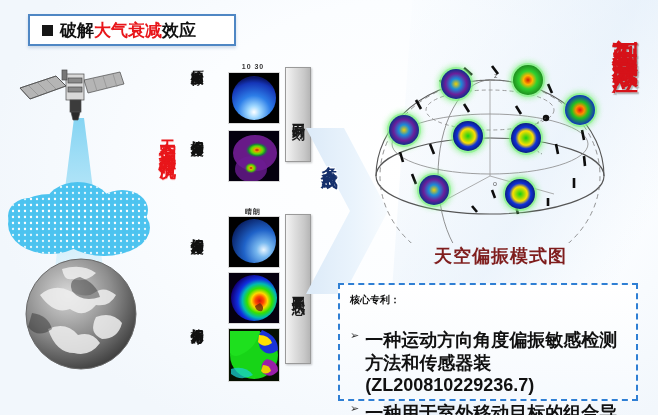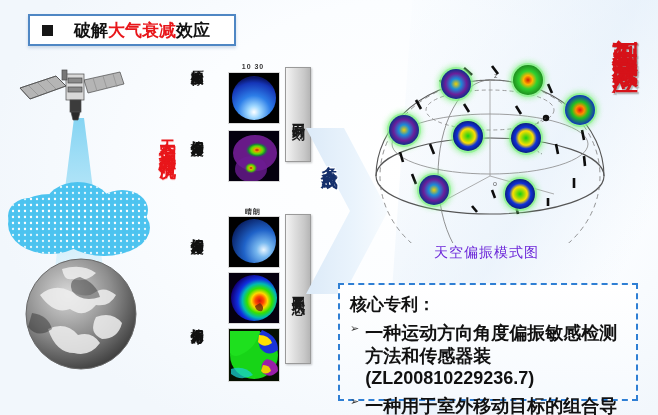--- a/index.html
+++ b/index.html
@@ -31,21 +31,21 @@
     background:#ffffff;
     border:2px solid #4f87c4;
     box-shadow:0 2px 3px rgba(80,120,170,.25);
     display:flex;align-items:center;
     box-sizing:border-box;
   }
   .title-bullet{
     width:11px;height:11px;background:#161616;margin-left:12px;flex:0 0 auto;
   }
   .title-text{
-    margin-left:21px;font-size:17px;font-weight:bold;color:#111;letter-spacing:0px;white-space:nowrap;font-family:Liberation Mono, monospace;
+    margin-left:7px;font-size:17px;font-weight:bold;color:#111;letter-spacing:0px;white-space:nowrap;font-family:Liberation Mono, monospace;
   }
   .title-text .hot{color:#e8161a;}
 
   
   .sat{position:absolute;left:18px;top:66px;width:112px;height:70px;}
   .cloud{position:absolute;left:4px;top:160px;width:152px;height:100px;}
   .earth{position:absolute;left:22px;top:255px;width:118px;height:118px;}
   .beam{position:absolute;left:52px;top:118px;width:54px;height:160px;}
 
   
@@ -109,40 +109,40 @@
     writing-mode:vertical-rl;text-orientation:upright;
     font-size:17px;font-weight:bold;color:#16306b;
     letter-spacing:2px;line-height:1.05;
     text-shadow:1px 1px 0 #ffffff, -1px -1px 0 #ffffff, 1px -1px 0 #fff, -1px 1px 0 #fff;
   }
 
   
   .dome{position:absolute;left:368px;top:48px;width:244px;height:195px;}
   .dome-cap{
     position:absolute;left:434px;top:244px;
-    font-size:14px;font-weight:normal;color:#6d28d9;letter-spacing:1px;
+    font-size:18px;font-weight:bold;color:#7f1d1d;letter-spacing:1px;
   }
 
   
   .v-red-big{
     position:absolute;left:612px;top:18px;
     writing-mode:vertical-rl;text-orientation:upright;
     font-size:26px;font-weight:bold;color:#d61219;
     letter-spacing:4px;line-height:1.02;
     text-shadow:1.5px 1.5px 1px rgba(150,150,150,.65);
   }
 
   
   .patent{
     position:absolute;left:338px;top:283px;width:300px;height:118px;
     border:2px dashed #2f7fd4;
     background:linear-gradient(180deg,#ffffff 0%,#f6fafe 100%);
     box-sizing:border-box;padding:8px 8px 4px 10px;
   }
-  .patent-title{font-size:17px;font-weight:bold;color:#111;margin-bottom:6px;}
+  .patent-title{font-size:10px;font-weight:bold;color:#111;margin-bottom:22px;}
   .patent-item{
     display:flex;align-items:flex-start;margin-bottom:5px;
   }
   .chev{color:#333;font-size:11px;font-weight:bold;margin-right:6px;line-height:1.25;flex:0 0 auto;}
   .patent-text{font-size:18px;font-weight:bold;color:#111;line-height:1.25;}
 </style>
 </head>
 <body>
 
 <div class="stage">

